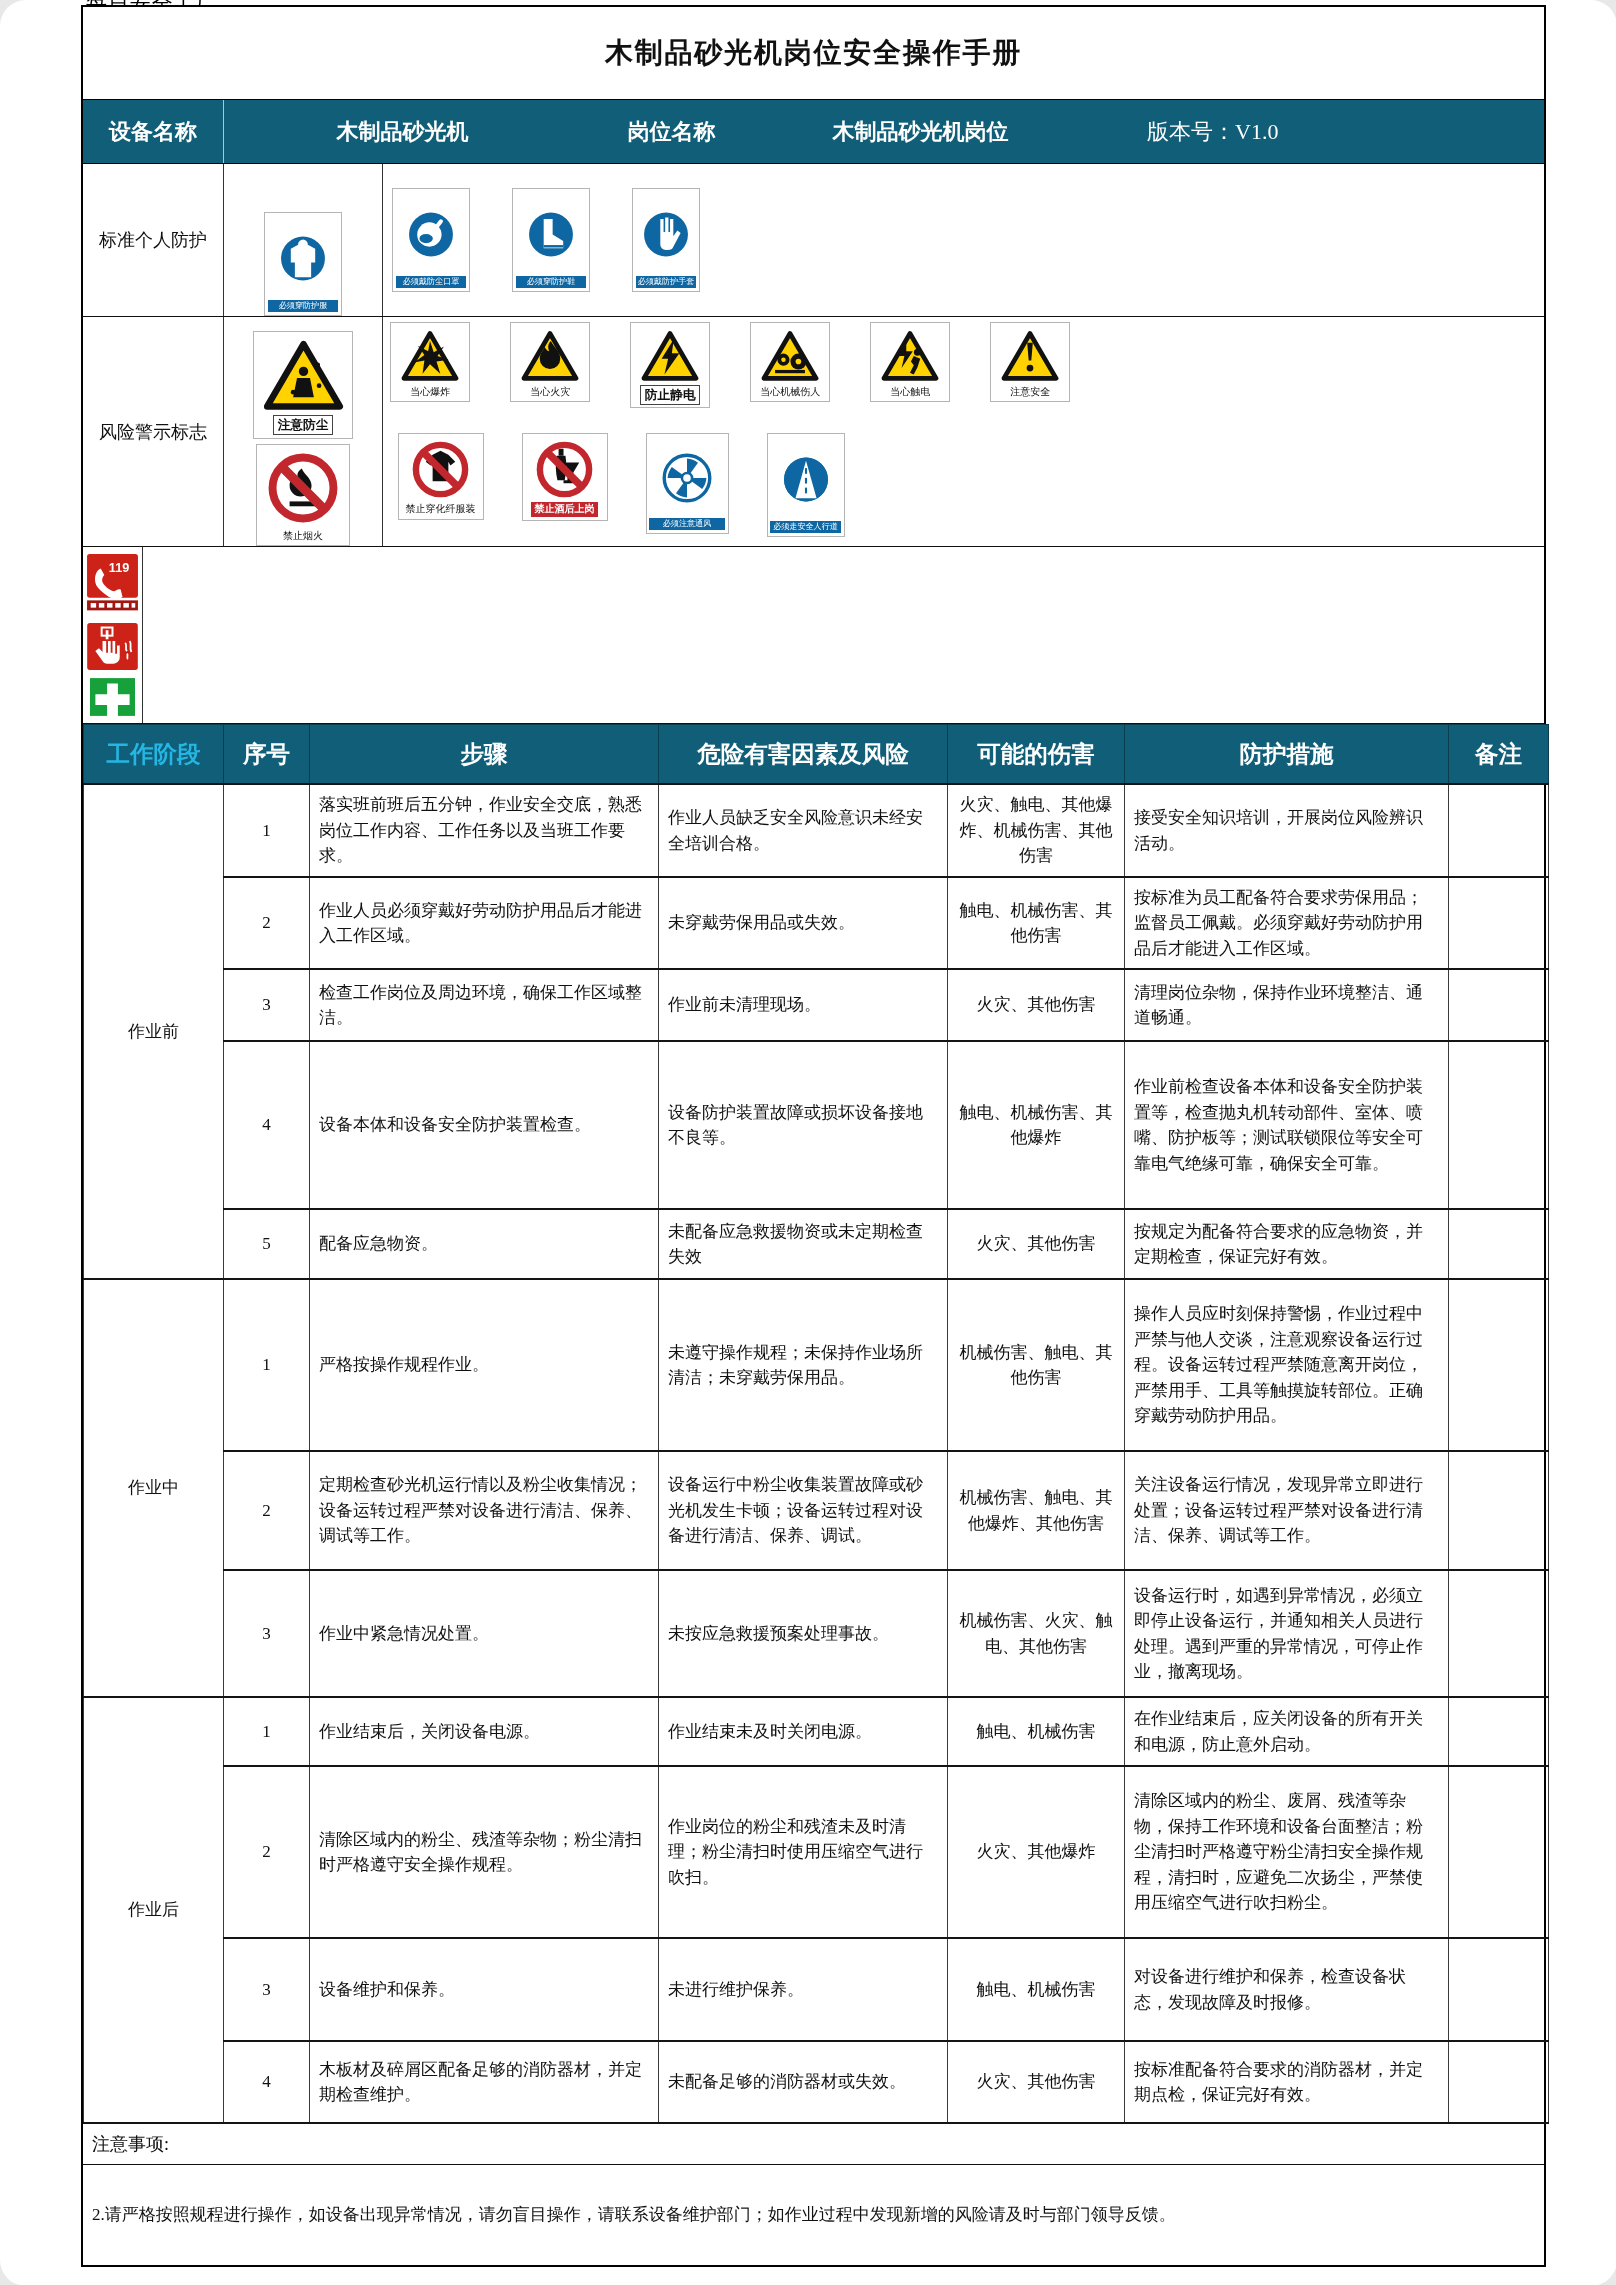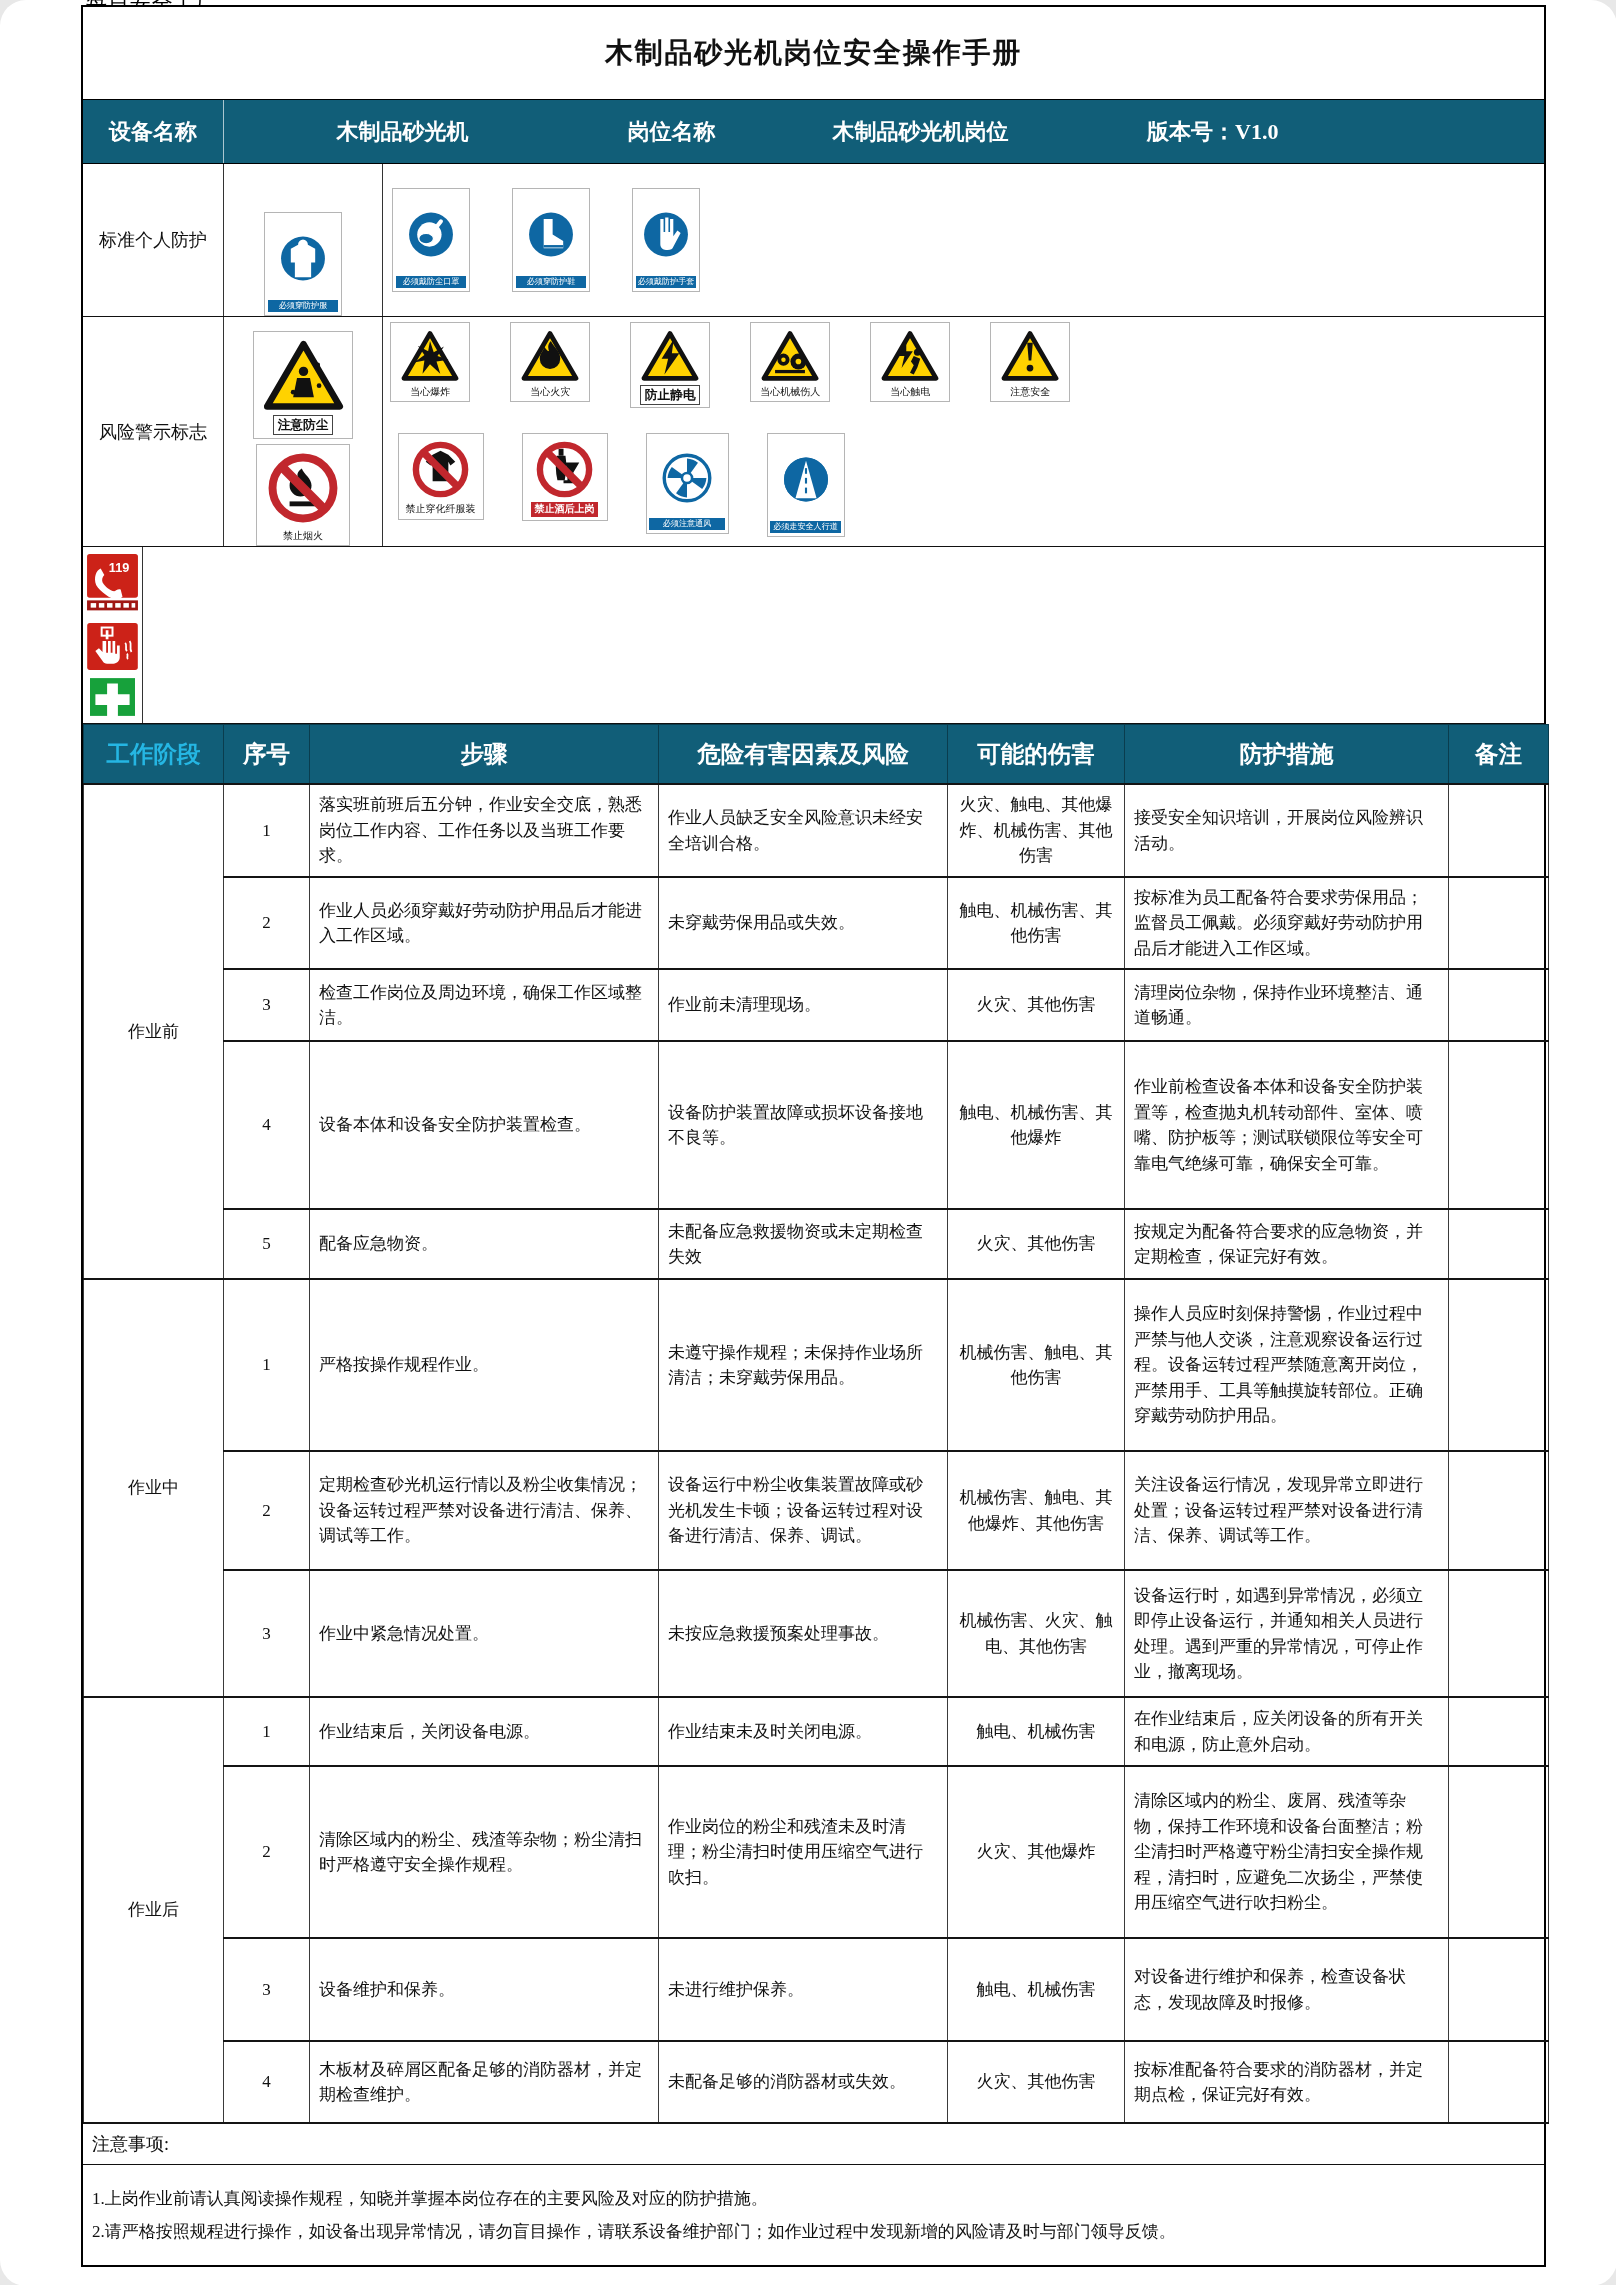--- a/index.html
+++ b/index.html
@@ -12,21 +12,21 @@
   .title-row{height:92px;display:flex;align-items:center;justify-content:center;}
   .title-row .t{font-size:28px;font-weight:bold;letter-spacing:1.8px;}
 
   .info-bar{height:63px;background:#115E78;color:#fff;display:flex;align-items:stretch;
             font-size:22px;font-weight:bold;border-top:1.4px solid #000;border-bottom:1.4px solid #000;}
   .info-bar .cell{display:flex;align-items:center;justify-content:center;}
   .info-bar .c1{width:140px;border-right:0.9px solid rgba(255,255,255,.65);}
   .info-bar .c2{width:357px;}
   .info-bar .c3{width:181px;}
   .info-bar .c4{width:317px;}
-  .info-bar .c5{flex:1;justify-content:flex-start;padding-left:68px;font-weight:bold;}
+  .info-bar .c5{flex:1;justify-content:flex-start;padding-left:68px;font-weight:normal;}
 
   .band{display:flex;align-items:stretch;border-bottom:1.8px solid #111;}
   .band .rowlab{width:140px;min-width:140px;display:flex;align-items:center;justify-content:center;
                 font-size:18px;border-right:1.1px solid #333;text-align:center;}
   .zoneA{width:158px;min-width:158px;border-right:1.1px solid #333;display:flex;flex-direction:column;
          align-items:center;justify-content:flex-end;}
   .zoneB{flex:1;display:flex;flex-direction:column;justify-content:center;}
   .icon-line{display:flex;align-items:flex-start;}
 
   .ppe-band{height:152px;}
@@ -431,19 +431,18 @@
             <td>按标准配备符合要求的消防器材，并定期点检，保证完好有效。</td>
             <td class="c">&nbsp;</td>
           </tr>
         </tbody>
     </table>
 
     <div class="notice-row">
       <span>注意事项:</span>
     </div>
     <div class="notes-box">
-      <div class="nline">1.上岗作业前请认真阅读操作规程，知晓并掌握本岗位存在的主要风险及对应的防护措施。</div>
       <div class="nline">2.请严格按照规程进行操作，如设备出现异常情况，请勿盲目操作，请联系设备维护部门；如作业过程中发现新增的风险请及时与部门领导反馈。</div>
     </div>
 
   </div>
 </div>
 
 
 </body></html>

